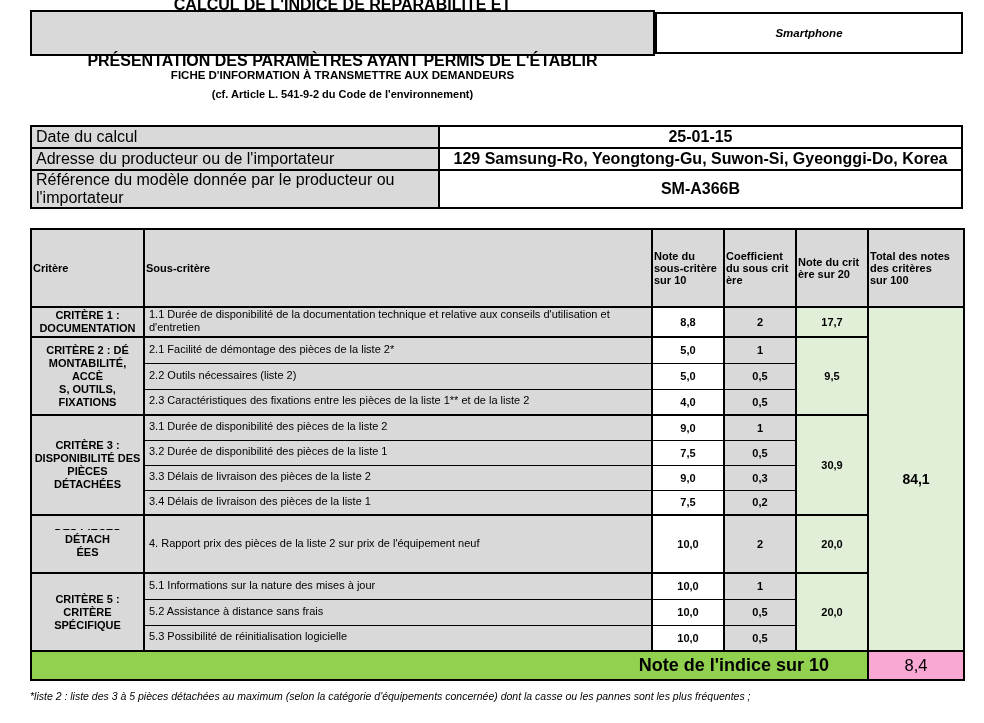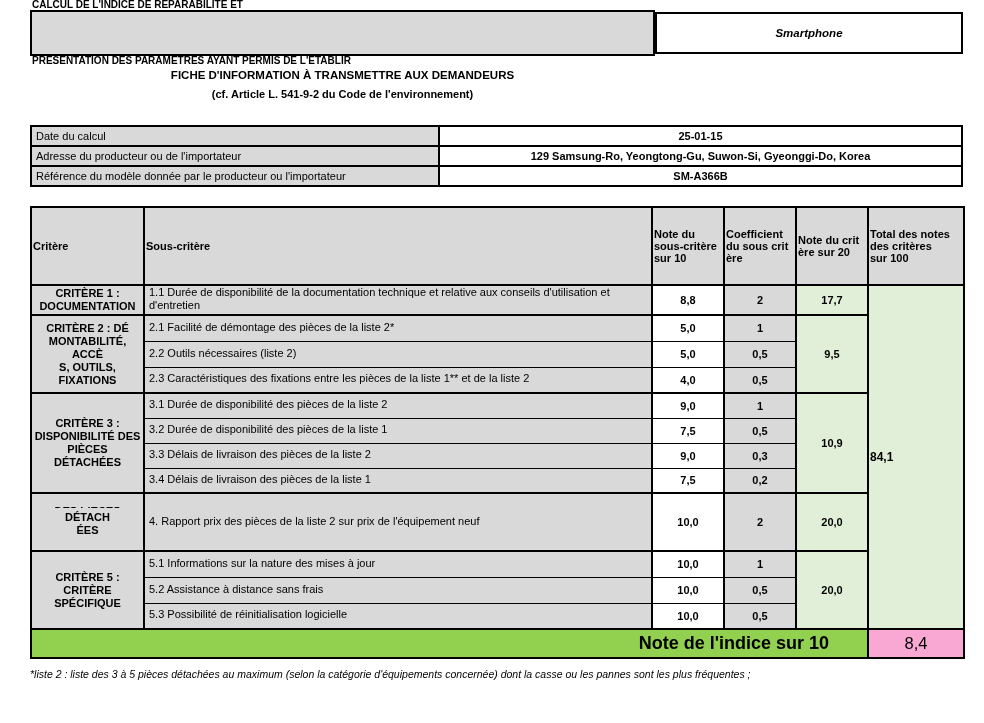--- a/index.html
+++ b/index.html
@@ -12,39 +12,40 @@
   }
   .page { padding: 10px 21px 0 30px; width: 984px; }
 
   
   .header-row { display: flex; width: 933px; }
   .title-box {
     width: 625px; height: 46px;
     background: #d9d9d9;
     border: 2px solid #000;
     display: flex; flex-direction: column; justify-content: center;
-    font-weight: bold; font-size: 10px; line-height: 20px; gap: 36px;
+    text-align: center;
+    font-weight: bold; font-size: 16px; line-height: 20px; gap: 36px;
   }
   .smartphone-box {
     width: 308px; height: 42px; margin-top: 2px;
     background: #ffffff;
     border: 2px solid #000;
     display: flex; align-items: center; justify-content: center;
     font-weight: bold; font-style: italic; font-size: 11.5px;
   }
 
   
   .subtitle-wrap { width: 625px; text-align: center; margin-top: 13px; }
   .subtitle-1 { font-weight: bold; font-size: 11.5px; }
   .subtitle-2 { font-weight: bold; font-size: 11px; margin-top: 7px; }
 
   
   table { border-collapse: collapse; table-layout: fixed; }
   .info-table { width: 933px; margin-top: 25px; border: 2px solid #000; }
-  .info-table td { border: 2px solid #000; height: 20px; font-size: 11px; }
+  .info-table td { border: 2px solid #000; height: 20px; font-size: 16px; }
   .info-table td.i-label { width: 408px; background: #d9d9d9; padding: 0 4px; }
   .info-table td.i-value { background: #fff; font-weight: bold; text-align: center; }
 
   
   .main-table { width: 933px; margin-top: 19px; border: 2px solid #000; }
   .main-table th, .main-table td {
     border: 1px solid #000;
     border-left-width: 2px; border-right-width: 2px;
     font-size: 11px;
     overflow: hidden;
@@ -76,21 +77,21 @@
   }
   td.crit-cell .clip-v {
     height: 30px; overflow: hidden;
     display: flex; align-items: flex-end; justify-content: center;
   }
   td.crit-cell .clip-v span { white-space: pre-line; }
   td.sous-cell { background: #d9d9d9; padding: 0 6px 2px 4px; vertical-align: middle; line-height: 13px; }
   td.note-cell { background: #ffffff; font-weight: bold; text-align: center; vertical-align: middle; }
   td.coef-cell { background: #d9d9d9; font-weight: bold; text-align: center; vertical-align: middle; }
   td.n20-cell  { background: #e1efd8; font-weight: bold; text-align: center; vertical-align: middle; }
-  td.tot-cell  { background: #e1efd8; font-weight: bold; text-align: left; vertical-align: middle; font-size: 12px; }
+  td.tot-cell  { background: #e1efd8; font-weight: bold; text-align: center; vertical-align: middle; font-size: 14px; }
 
   td.index-label-cell {
     background: #92d050; font-weight: bold; font-size: 18px;
     text-align: right; padding-right: 38px; vertical-align: middle;
     border-top-width: 2px; border-bottom-width: 2px;
   }
   td.index-value-cell {
     background: #f9a8d4; font-weight: normal; font-size: 16.5px;
     text-align: center; vertical-align: middle;
     border-top-width: 2px; border-bottom-width: 2px;
@@ -193,21 +194,21 @@
         <td class="coef-cell">0,5</td>
       </tr>
 
       <tr class="r-s25 group-start">
         <td class="crit-cell" rowspan="4">CRITÈRE 3 :
 DISPONIBILITÉ DES
 PIÈCES DÉTACHÉES</td>
         <td class="sous-cell">3.1 Durée de disponibilité des pièces de la liste 2</td>
         <td class="note-cell">9,0</td>
         <td class="coef-cell">1</td>
-        <td class="n20-cell" rowspan="4">10,9</td>
+        <td class="n20-cell" rowspan="4">30,9</td>
       </tr>
       <tr class="r-s25">
         <td class="sous-cell">3.2 Durée de disponibilité des pièces de la liste 1</td>
         <td class="note-cell">7,5</td>
         <td class="coef-cell">0,5</td>
       </tr>
       <tr class="r-s25">
         <td class="sous-cell">3.3 Délais de livraison des pièces de la liste 2</td>
         <td class="note-cell">9,0</td>
         <td class="coef-cell">0,3</td>

